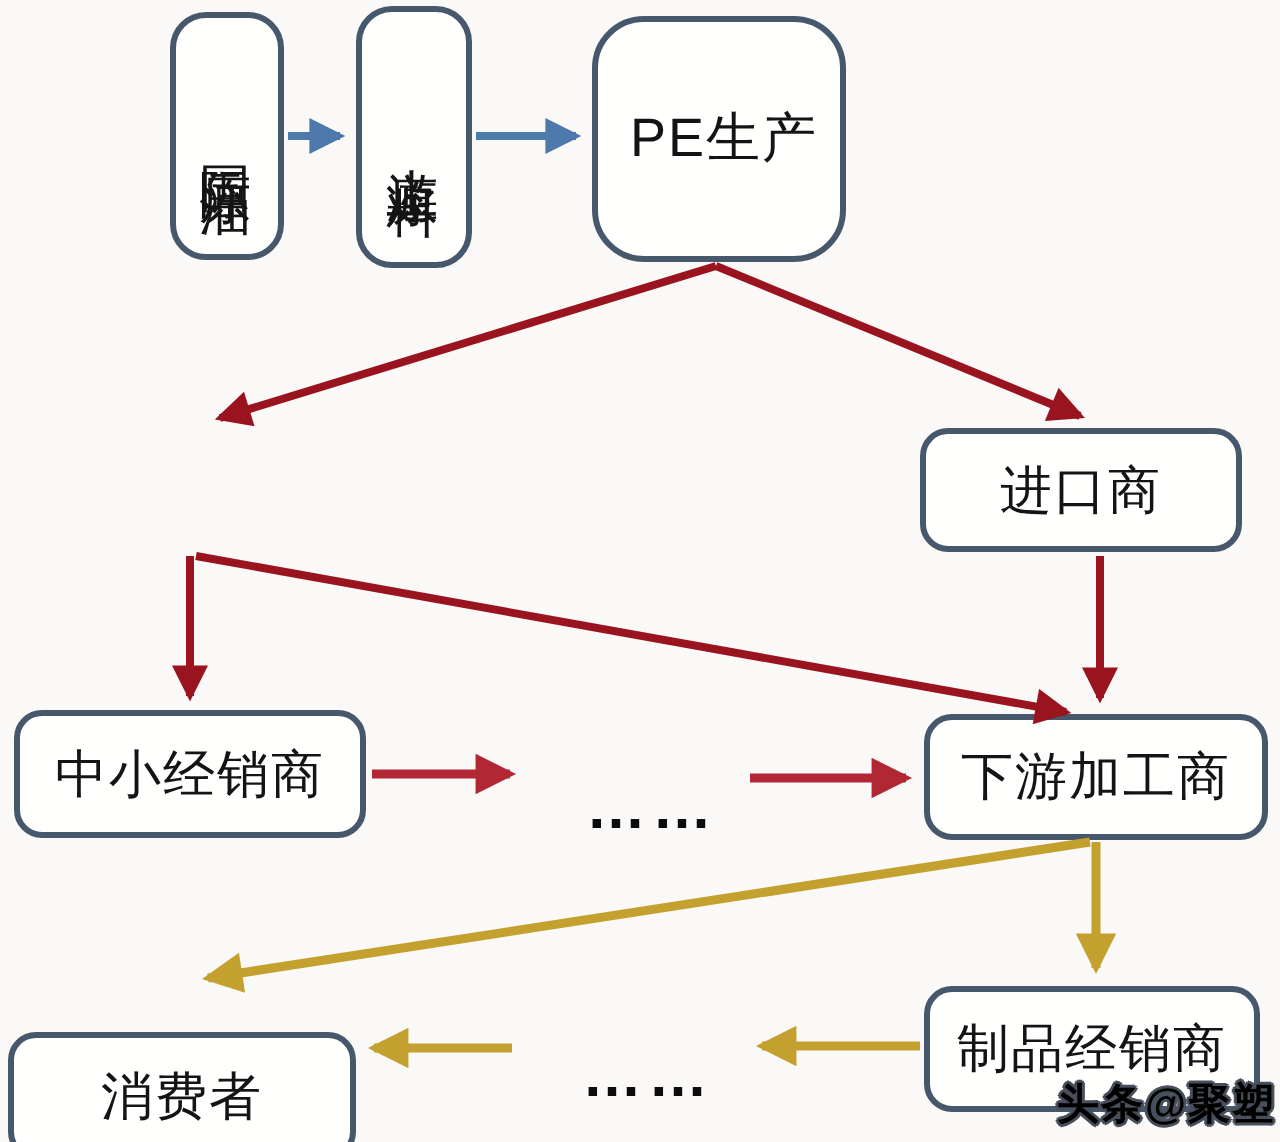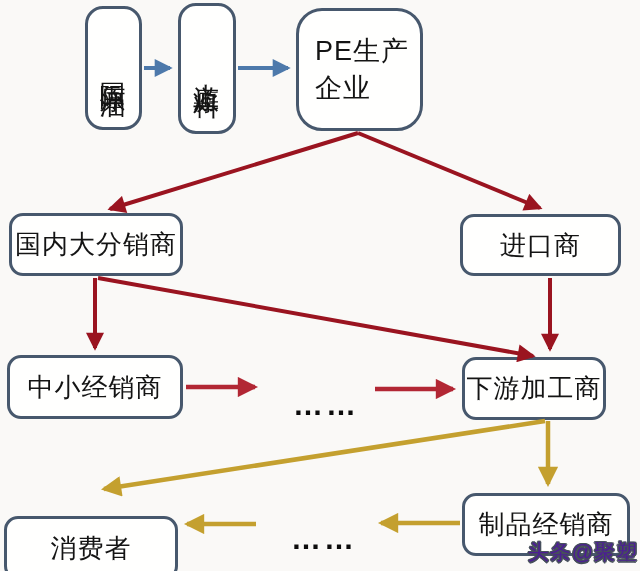--- a/index.html
+++ b/index.html
@@ -24,21 +24,21 @@
   .ln.dred{stroke:var(--dark_red);stroke-width:4;}
   .ln.red{stroke:var(--red);stroke-width:4.5;}
   .ln.gold{stroke:var(--gold);stroke-width:4.5;}
   .mk-blue{fill:var(--blue);} .mk-dred{fill:var(--dark_red);}
   .mk-red{fill:var(--red);} .mk-gold{fill:var(--gold);}
   .dots{
     position:absolute;color:#0c0c0c;font-weight:900;font-size:30px;letter-spacing:3px;
     line-height:1;white-space:nowrap;
   }
   .watermark{
-    position:absolute;right:2px;bottom:5px;color:#4c1d95;font-weight:400;font-size:21px;
+    position:absolute;right:2px;bottom:5px;color:#000000;font-weight:700;font-size:21px;
     letter-spacing:1px;
     text-shadow:-1.5px 0 var(--wm-outline),1.5px 0 var(--wm-outline),
       0 -1.5px var(--wm-outline),0 1.5px var(--wm-outline),
       -1px -1px var(--wm-outline),1px -1px var(--wm-outline),
       -1px 1px var(--wm-outline),1px 1px var(--wm-outline);
   }
 </style>
 </head>
 <body>
 
@@ -47,36 +47,32 @@
   <div class="box vert" style="left:85px;top:6px;width:57px;height:124px;">
     <span>国际原油</span>
   </div>
 
   <div class="box vert" style="left:178px;top:3px;width:58px;height:131px;">
     <span>上游原料</span>
   </div>
 
   <div class="box pe" style="left:296px;top:8px;width:127px;height:123px;text-align:center;">
     <span>PE生产</span>
-    <span>企业</span>
   </div>
 
-  <div class="box" style="left:9px;top:213px;width:174px;height:63px;">
-    <span>国内大分销商</span>
-  </div>
 
   <div class="box" style="left:460px;top:214px;width:161px;height:62px;">
     <span>进口商</span>
   </div>
 
   <div class="box" style="left:7px;top:355px;width:176px;height:64px;">
     <span>中小经销商</span>
   </div>
 
-  <div class="box" style="left:462px;top:357px;width:144px;height:63px;align-items:center;">
+  <div class="box" style="left:462px;top:357px;width:172px;height:63px;align-items:center;">
     <span>下游加工商</span>
   </div>
 
   <div class="box" style="left:4px;top:492px;width:174px;height:64px;margin-top:24px;">
     <span>消费者</span>
   </div>
 
   <div class="box" style="left:462px;top:493px;width:168px;height:63px;">
     <span>制品经销商</span>
   </div>

